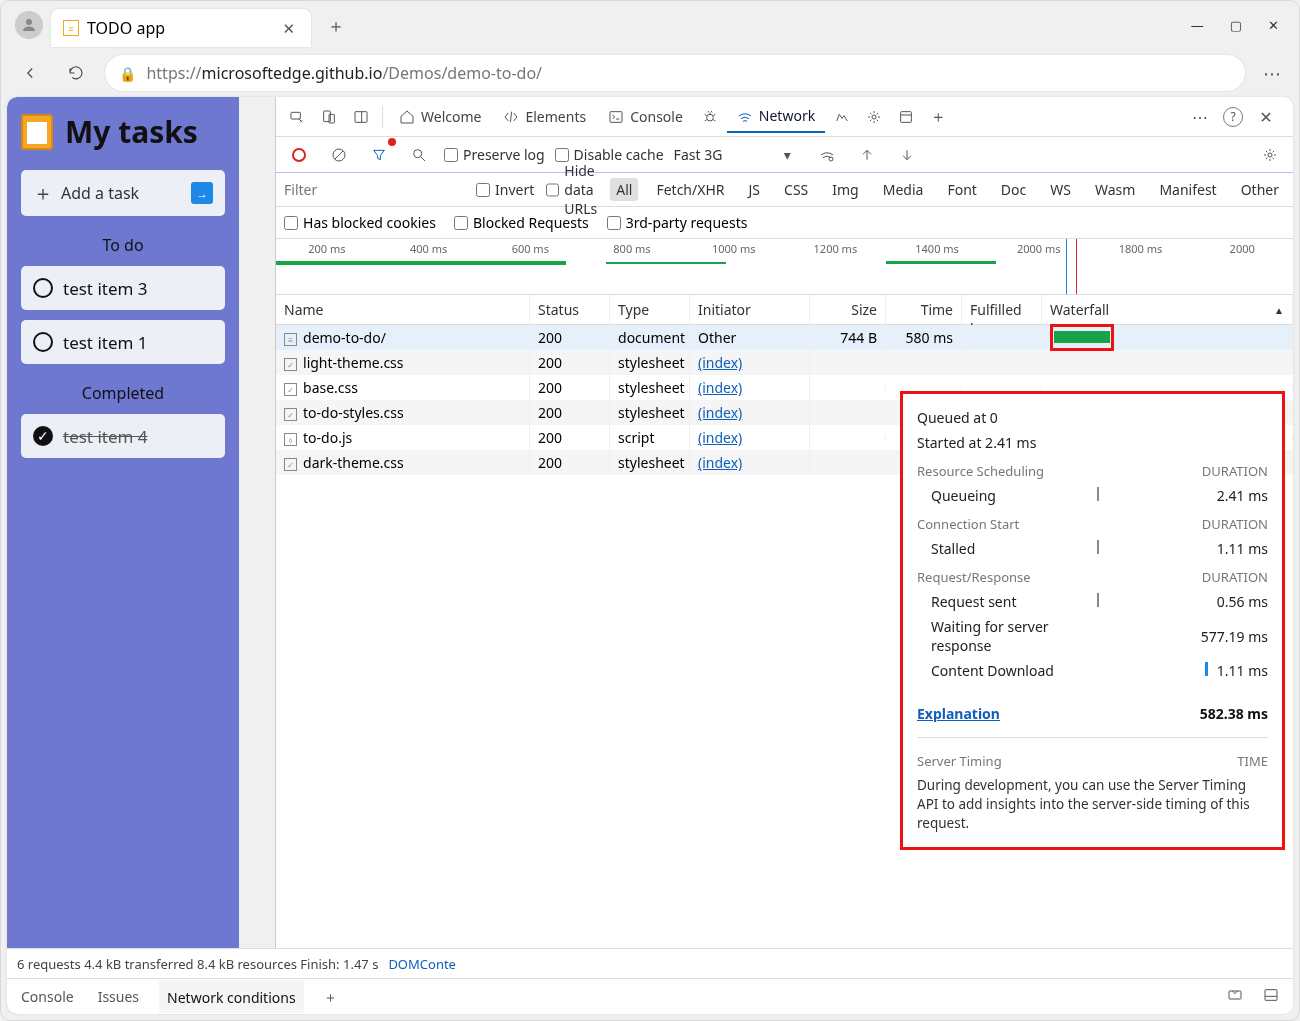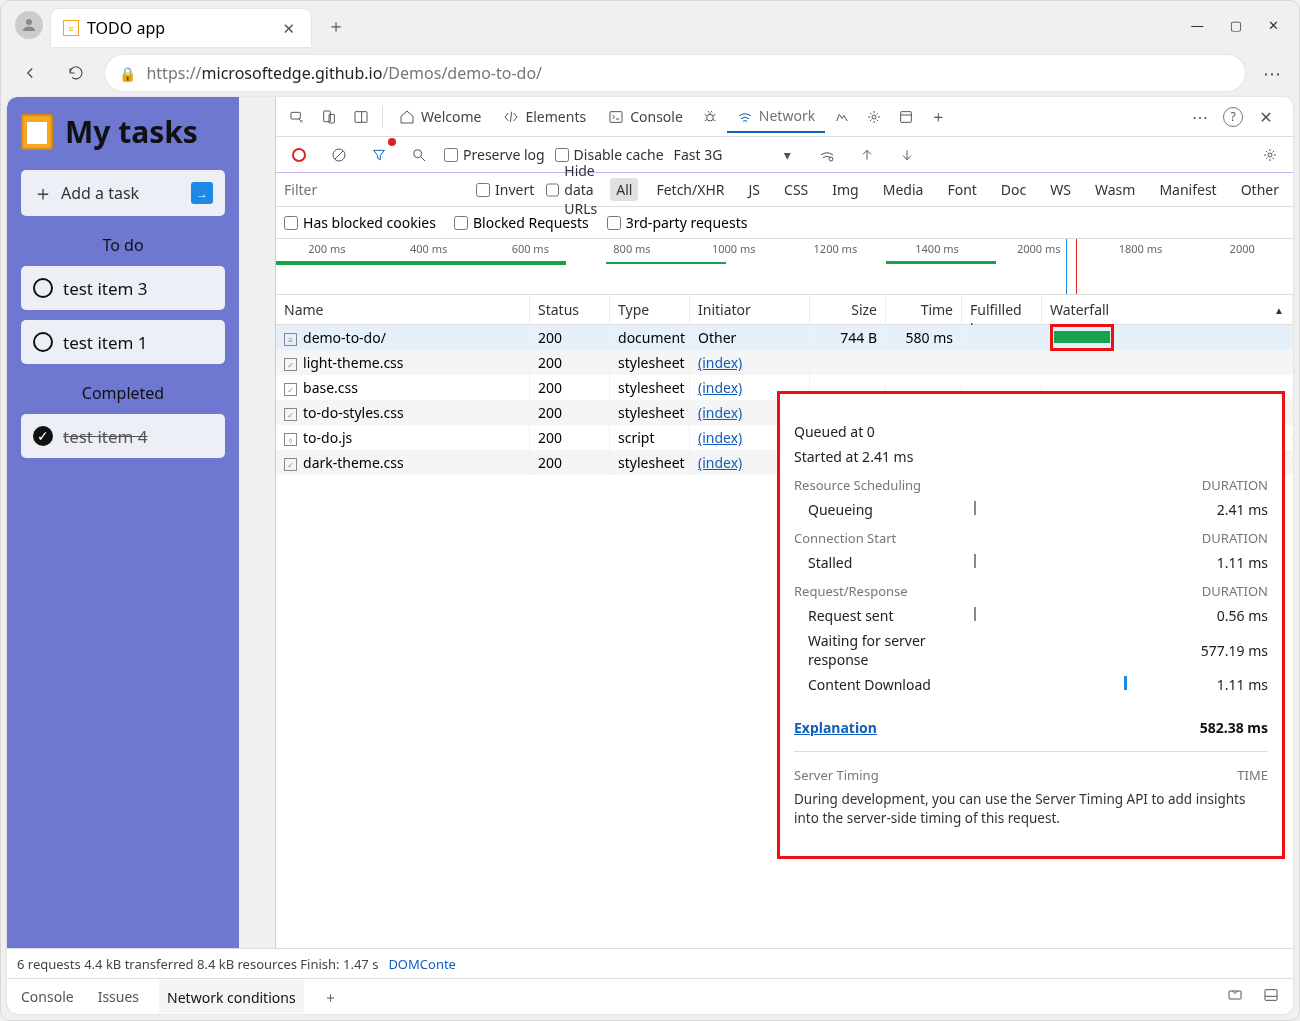--- a/index.html
+++ b/index.html
@@ -39,21 +39,21 @@
 .task .circle { width:20px; height:20px; border:2.5px solid #111; border-radius:50%; }
 .task.done .circle { background:#111; position:relative;}
 .task.done .circle::after { content:"✓"; color:#fff; position:absolute; left:2px; top:-2px; font-size:14px;}
 .task.done span { text-decoration:line-through; color:#555;}
 
 
 .devtools { flex:1; background:#fff; display:flex; flex-direction:column; border-left:1px solid #ccc;margin-left:36px;}
 .dt-tabs { height:40px; display:flex; align-items:center; border-bottom:1px solid #ddd; padding:0 6px; gap:2px;}
 .dt-tab { display:flex; align-items:center; gap:6px; padding:6px 10px; color:#444; font-size:14px; cursor:pointer; border-radius:3px;}
 .dt-tab svg {width:16px;height:16px;stroke:#555;fill:none;stroke-width:1.5;}
-.dt-tab.active { color:#737373; border-bottom:2px solid #0f5fbc; border-radius:0;}
+.dt-tab.active { color:#0f172a; border-bottom:2px solid #0f5fbc; border-radius:0;}
 .dt-tab.active svg {stroke:#0f5fbc;}
 .dt-iconbtn { width:30px;height:30px; display:flex;align-items:center;justify-content:center; cursor:pointer; color:#555; border-radius:3px;}
 .dt-iconbtn svg{width:16px;height:16px;stroke:#555;fill:none;stroke-width:1.5;}
 .dt-right { margin-left:auto; display:flex; gap:8px; align-items:center; padding-right:6px;}
 .dt-divider { width:1px; height:22px; background:#ddd; margin:0 4px;}
 
 .dt-toolbar { height:36px; display:flex; align-items:center; gap:10px; border-bottom:1px solid #c4b5fd; padding:0 8px; font-size:14px; color:#333;}
 .dt-toolbar .rec { width:14px;height:14px;border:2px solid #d22; border-radius:50%; background:#fff;}
 .dt-toolbar .filter-active {position:relative;}
 .dt-toolbar .filter-active::after{content:"";position:absolute;top:-2px;right:-2px;width:8px;height:8px;background:#d22;border-radius:50%;}
@@ -90,21 +90,21 @@
 
 .dt-footer{ position:absolute; bottom:36px; left:0; right:0; height:30px; border-top:1px solid #ddd; display:flex; align-items:center; font-size:13px; color:#444; padding:0 10px; gap:10px; background:#fff;}
 .dt-footer .dom{color:#0f5fbc;}
 
 .dt-drawer{ position:absolute; bottom:0; left:0; right:0; height:36px; border-top:1px solid #ddd; display:flex; align-items:center; font-size:14px; color:#555; padding:0 10px; gap:16px; background:#fff;}
 .dt-drawer .active-tab{color:#111; border-top:2px solid transparent; padding:6px 8px; background:#f5f5f5;}
 .dt-drawer span { cursor:pointer; padding:6px 4px;}
 .dt-drawer .right{margin-left:auto; display:flex; gap:12px;}
 
 
-.timing-pop{ position:absolute; top:390px; right:14px; width:508px; background:#fff; border:3px solid #e11; padding:28px 14px; font-size:14px; color:#222; z-index:50;}
+.timing-pop{ position:absolute; top:390px; right:14px; width:385px; background:#fff; border:3px solid #e11; padding:14px 14px; font-size:14px; color:#222; z-index:50;}
 .timing-pop .hdr{color:#777; display:flex; justify-content:space-between; margin-bottom:6px; margin-top:10px; font-size:13px;}
 .timing-pop .row{display:flex; align-items:center; margin:6px 0;}
 .timing-pop .row .lbl{width:180px; padding-left:14px;}
 .timing-pop .row .bar{flex:1;}
 .timing-pop .row .val{width:80px; text-align:right;}
 .timing-pop .bigbar{height:14px; background:#16a34a; width:150px;}
 .timing-pop .tinybar{width:2px; height:14px; background:#888; display:inline-block;}
 .timing-pop .bluebar{width:3px; height:14px; background:#1e88e5; display:inline-block;}
 .timing-pop hr{margin:14px 0; border:none; border-top:1px solid #ddd;}
 .timing-pop .total{display:flex; justify-content:space-between; font-weight:bold; color:#0f5fbc;}

